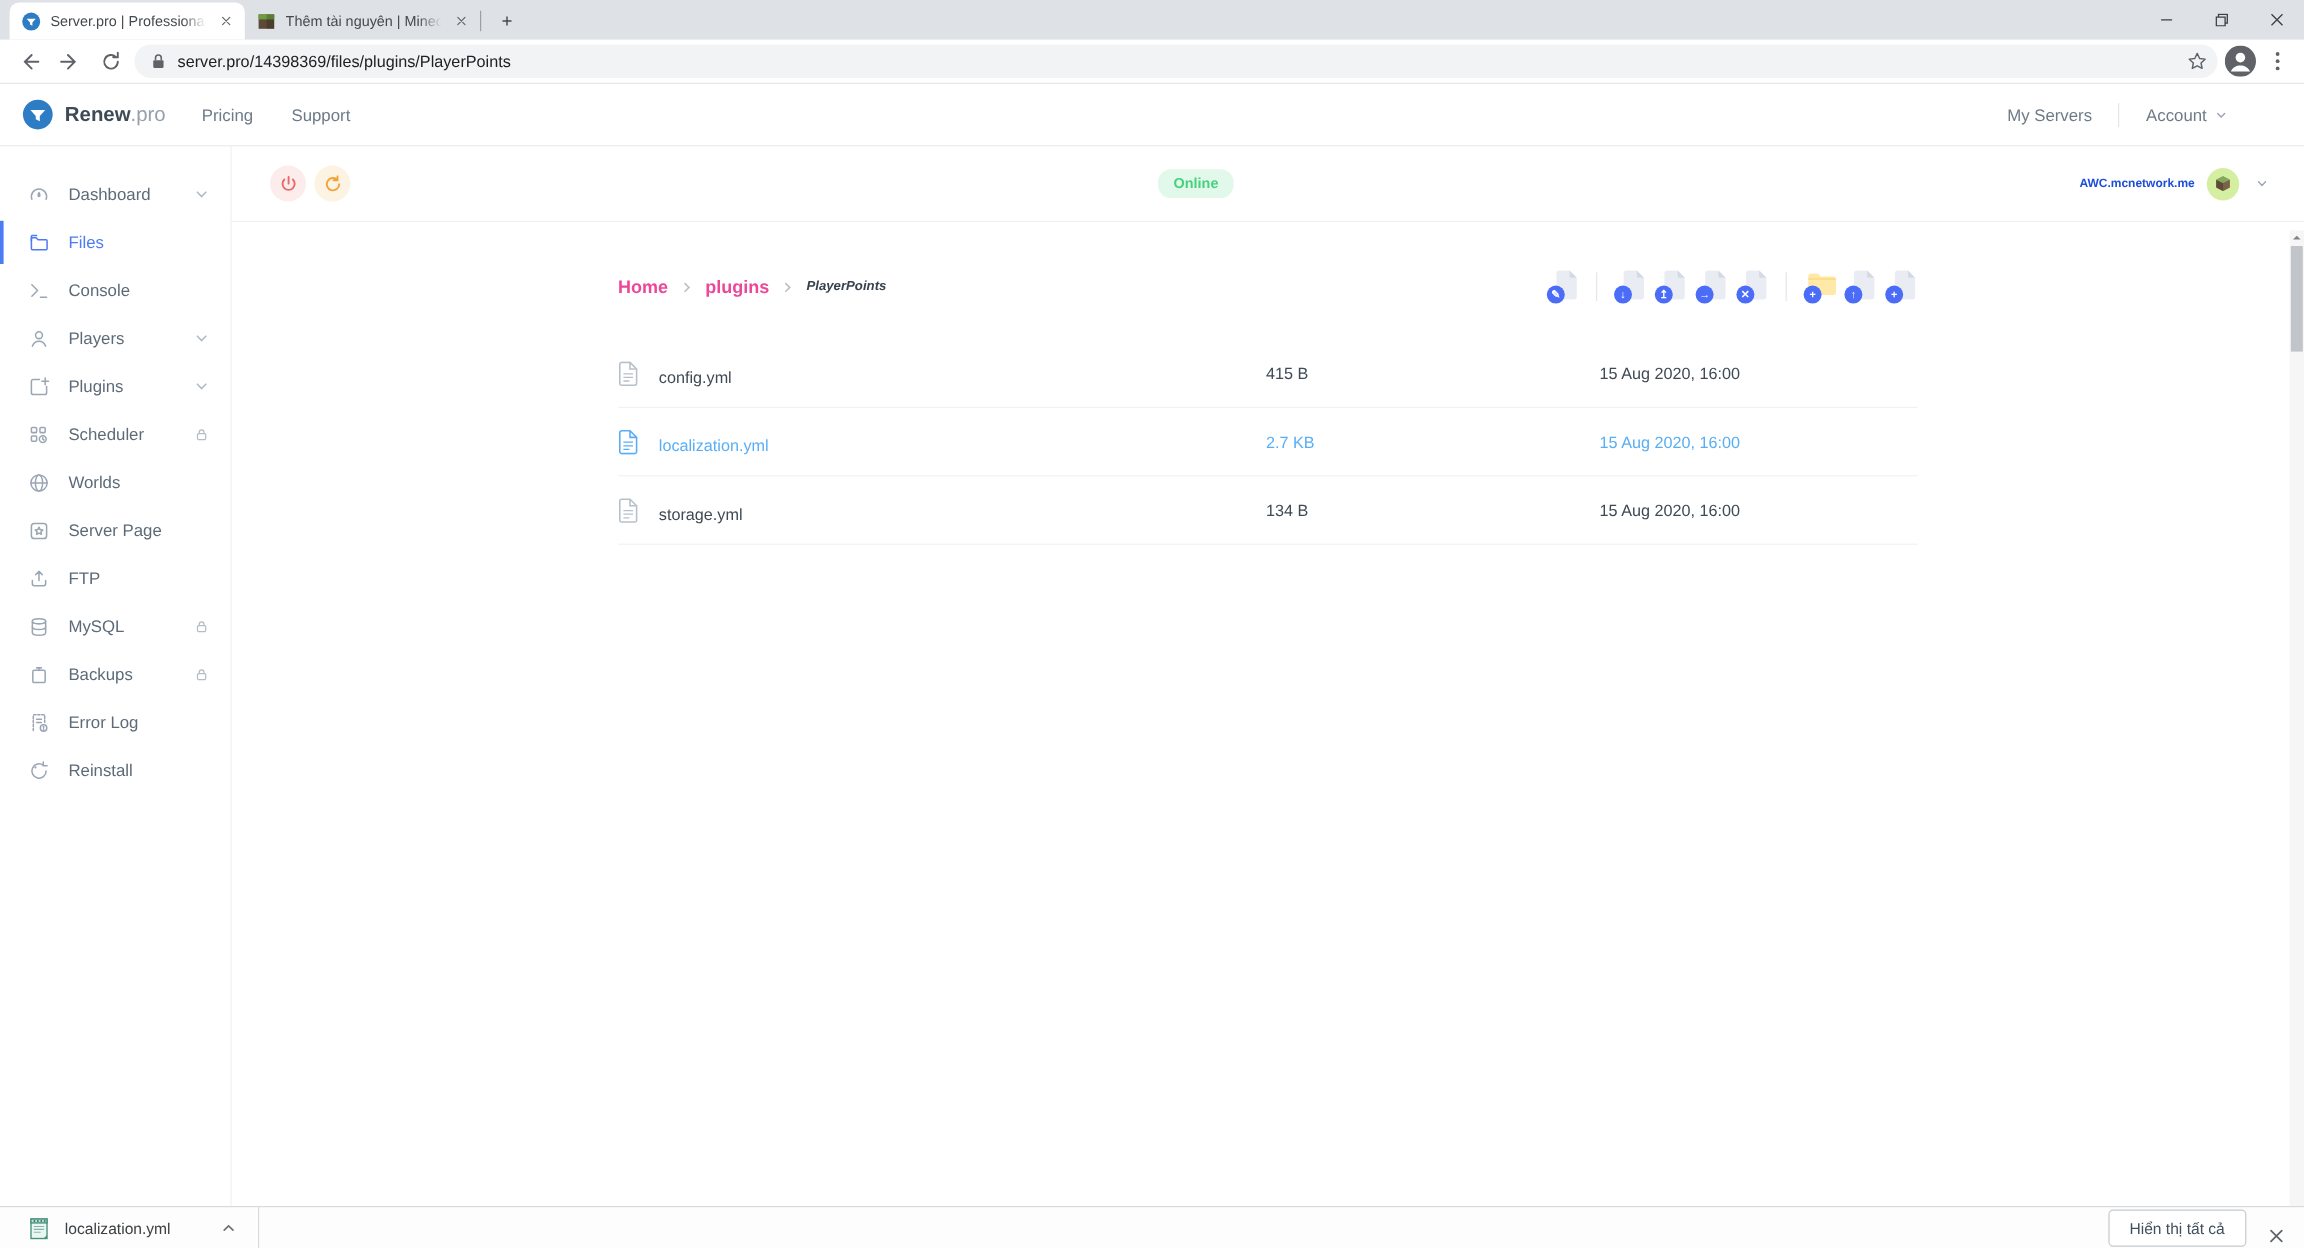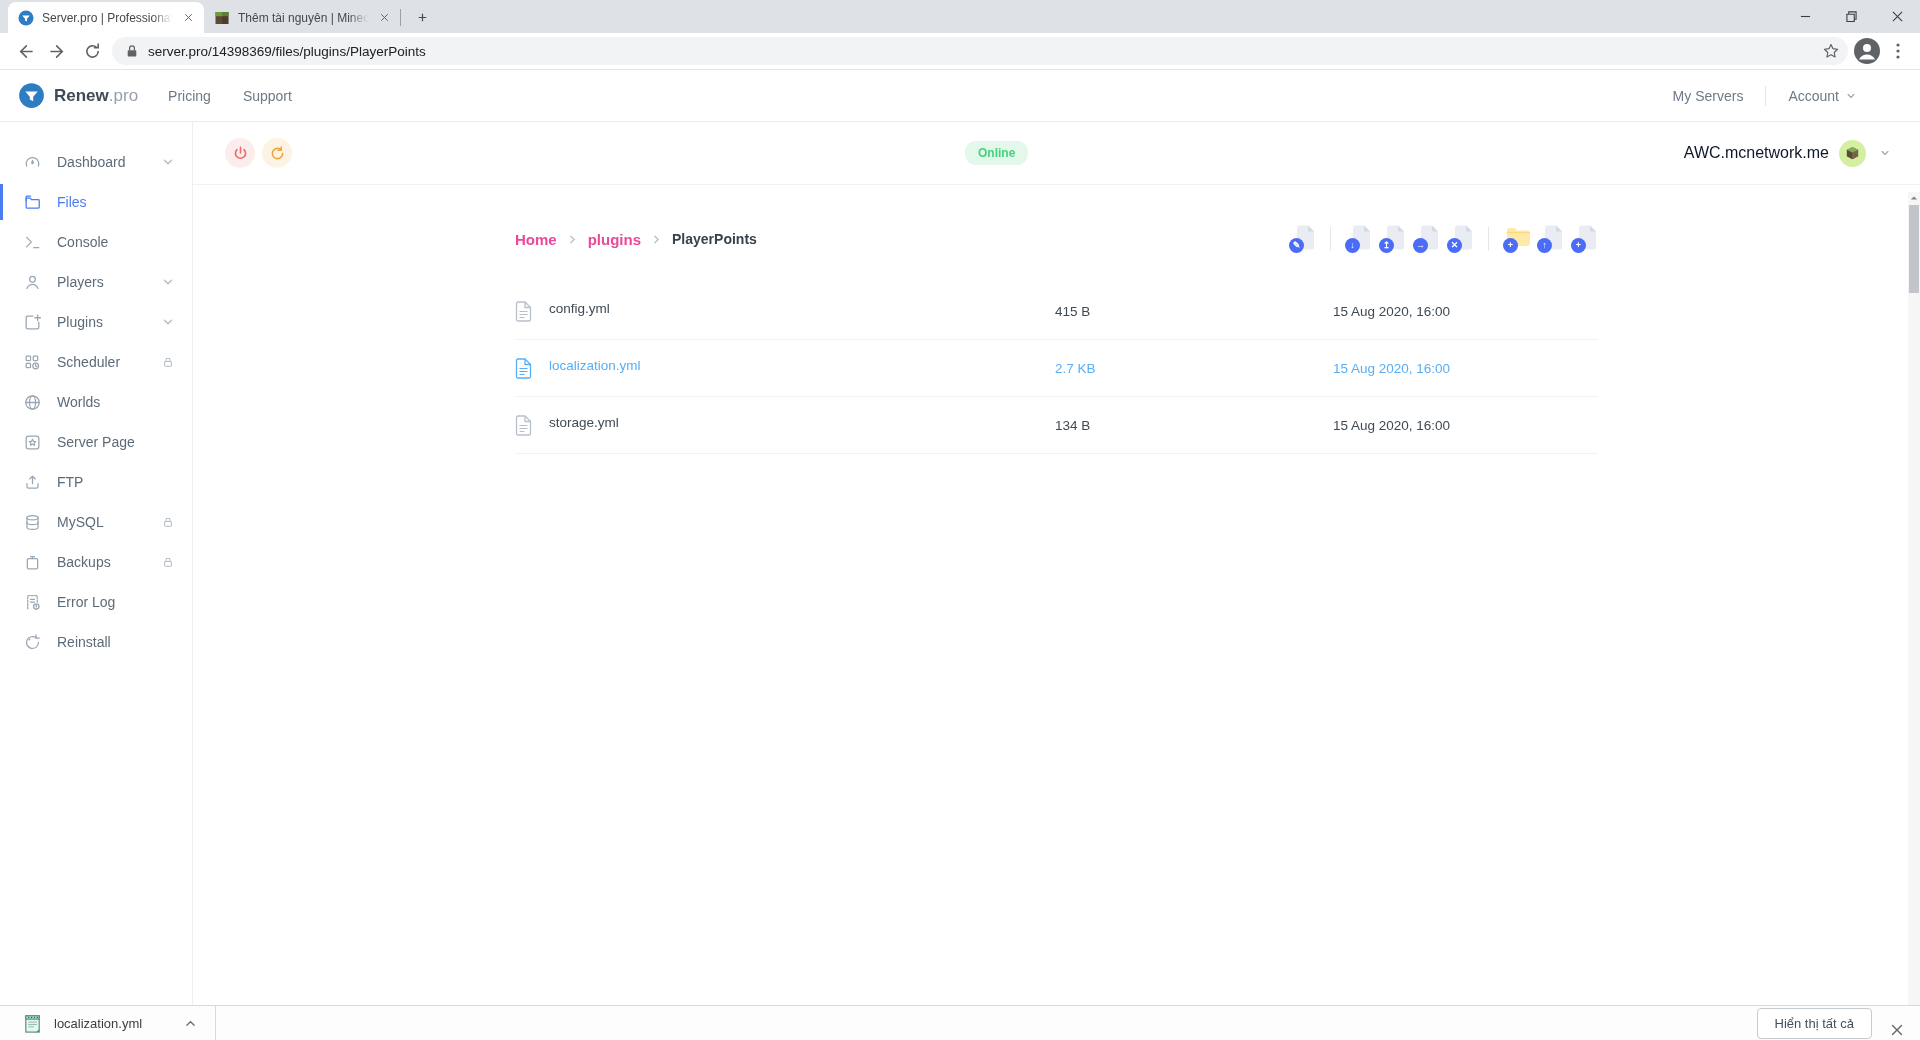--- a/index.html
+++ b/index.html
@@ -87,49 +87,49 @@
     padding:0 30px 0 32px; position:relative; }
   .circle-btn { width:30px; height:30px; border-radius:50%; border:none; display:flex;
     align-items:center; justify-content:center; cursor:pointer; }
   .circle-btn svg { width:15px; height:15px; }
   .power-btn { background:var(--power-bg); color:var(--power-red); }
   .restart-btn { background:var(--restart-bg); color:var(--restart-orange); margin-left:7px; }
   .status-badge { position:absolute; left:772px; top:50%; transform:translateY(-50%);
     background:var(--online-bg); color:var(--online-text); font-size:12px; font-weight:bold;
     padding:5px 13px; border-radius:11px; }
   .server-id { margin-left:auto; display:flex; align-items:center; gap:10px; }
-  .server-name { font-size:16px; font-weight:normal; color:#0f172a; }
+  .server-name { font-size:10px; font-weight:bold; color:#1d4ed8; }
   .server-avatar { width:27px; height:27px; border-radius:50%; background:#d5efa2;
     display:flex; align-items:center; justify-content:center; cursor:pointer; }
   .server-avatar svg { width:15px; height:15px; }
   .server-id .chev { margin-left:4px; }
 
   .content { width:1083px; margin:40px auto 0; }
   .crumb-row { display:flex; align-items:center; }
   .breadcrumb { display:flex; align-items:center; gap:10px; }
   .crumb { font-size:15px; color:#ec4899; font-weight:bold; cursor:pointer; }
   .crumb-sep { width:11px; height:11px; color:#b9c2cb; }
-  .crumb.current { font-size:14px; color:#38424c; cursor:default; }
+  .crumb.current { font-size:11px; color:#38424c; cursor:default;font-style:italic; }
   .action-icons { margin-left:auto; display:flex; align-items:center; gap:7px; }
   .action-icon { width:27px; height:28px; position:relative; cursor:pointer; }
   .action-icon .doc { position:absolute; right:0; top:0; width:21px; height:25px; }
   .action-icon .fold { position:absolute; right:0; top:2px; width:24px; height:21px; }
   .badge { position:absolute; left:0; bottom:0; width:15px; height:15px; border-radius:50%;
     background:var(--accent-blue); color:#fff; font-size:9px; font-weight:bold; display:flex;
     align-items:center; justify-content:center; line-height:1; }
   .icons-sep { width:1px; height:24px; background:#e3e7eb; margin:0 7px; }
 
   .file-table { margin-top:30px; }
   .thead, .trow { display:grid; grid-template-columns:540px 278px auto; align-items:center; }
   .thead { font-size:13px; color:#9aa5b0; padding:8px 0 12px 0; border-bottom:1px solid #eef1f4; }
   .th-name { color:var(--highlight-blue); display:flex; align-items:center; gap:6px; cursor:pointer; }
   .sort-caret { width:9px; height:9px; color:#8fb8e0; }
   .trow { height:57px; border-bottom:1px solid #f0f2f5; font-size:13.5px; color:#3f4a55;
     cursor:pointer; }
-  .fname { display:flex; align-items:flex-start; gap:17px; }
+  .fname { display:flex; align-items:flex-end; gap:17px; }
   .file-ic { width:17px; height:21px; color:#b6c0ca; flex-shrink:0; }
   .trow.highlight, .trow.highlight .fcell { color:var(--highlight-blue); }
   .trow.highlight .file-ic { color:var(--highlight-blue); }
 
   
   .page-scrollbar { position:absolute; right:0; top:70px; width:12px; height:935px;
     background:#f6f6f6; z-index:5; }
   .sb-arrow { position:absolute; left:0; width:12px; height:12px; display:flex; align-items:center;
     justify-content:center; color:#7d838a; cursor:pointer; }
   .sb-arrow svg { width:8px; height:8px; }

